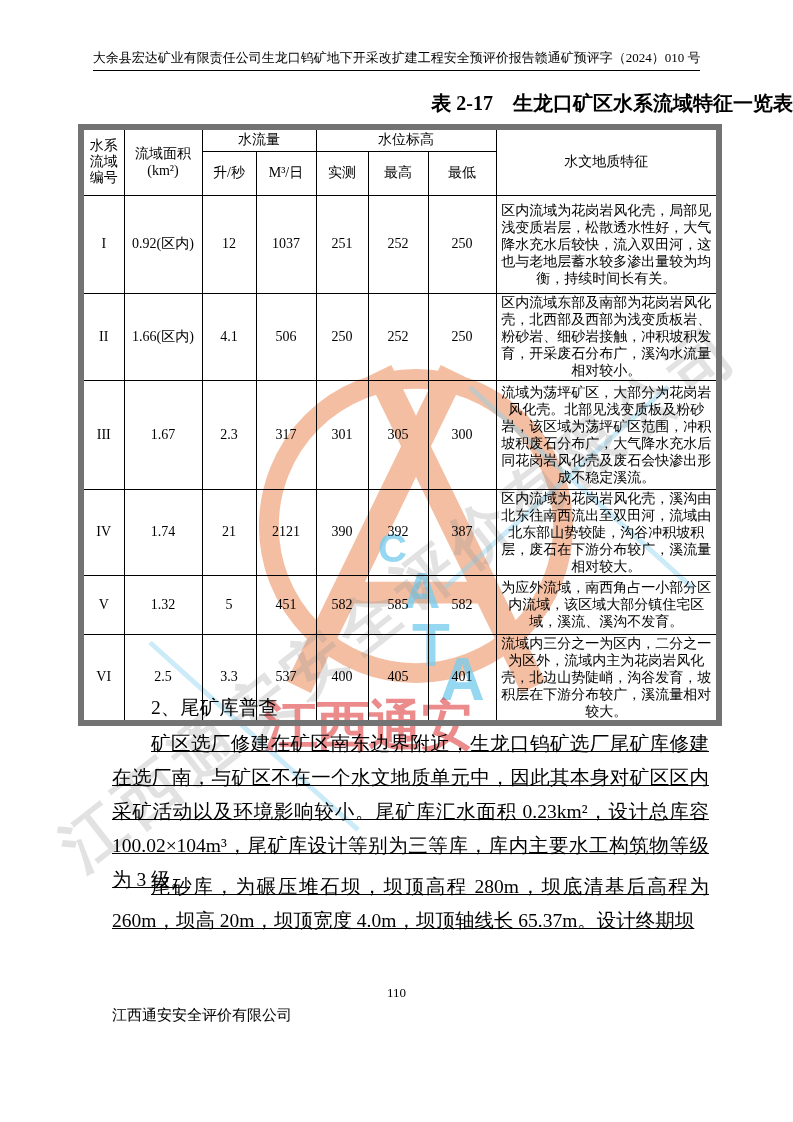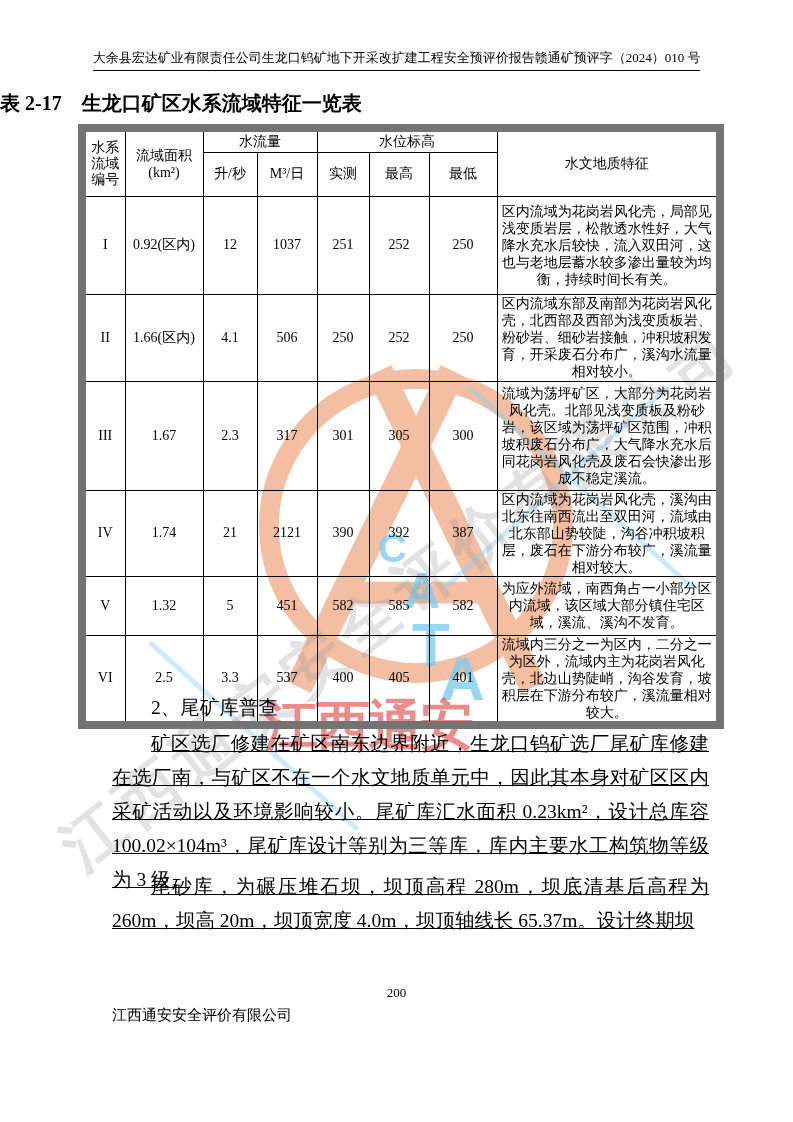--- a/index.html
+++ b/index.html
@@ -5,29 +5,29 @@
   html,body{margin:0;padding:0;background:#e8e8e8;}
   .page{position:relative;width:793px;height:1122px;background:#ffffff;margin:0 auto;
         font-family:"Liberation Serif", serif;color:#000;overflow:hidden;}
 
   
   .doc-header{position:absolute;top:48px;left:0;width:100%;text-align:center;z-index:10;}
   .doc-header span{display:inline-block;font-size:13px;letter-spacing:0;
         border-bottom:1px solid #000;padding-bottom:3px;}
 
   
-  .table-title{position:absolute;top:90px;left:0;width:100%;text-align:left;
+  .table-title{position:absolute;top:90px;left:0;width:100%;text-align:right;
         font-size:20px;font-weight:bold;z-index:10;}
 
   
   table.wtable{position:absolute;left:78px;top:124px;width:638px;border-collapse:collapse;
         table-layout:fixed;z-index:10;background:transparent;}
   table.wtable th, table.wtable td{border:1px solid #000;font-weight:normal;
         font-size:14px;text-align:center;vertical-align:middle;padding:0;overflow:hidden;}
-  table.wtable{border:8px solid #737373;}
+  table.wtable{border:6px solid #737373;}
   .col-no{width:43px;} .col-area{width:78px;} .col-lps{width:54px;} .col-m3d{width:60px;}
   .col-meas{width:52px;} .col-max{width:60px;} .col-min{width:68px;} .col-hydro{width:223px;}
   .hd1{height:24px;} .hd2{height:44px;}
   .cell-basin-hd{word-break:break-all;line-height:16px;padding:0 5px;}
   .num{font-size:15px;}
   .hydro{font-size:13px;line-height:17px;text-align:justify;text-align-last:center;
         padding:1px 4px;}
   .r1{height:98px;} .r2{height:87px;} .r3{height:109px;}
   .r4{height:73px;} .r5{height:59px;} .r6{height:72px;}
 
@@ -178,16 +178,16 @@
       <td class="num">401</td>
       <td class="hydro">流域内三分之一为区内，二分之一为区外，流域内主为花岗岩风化壳，北边山势陡峭，沟谷发育，坡积层在下游分布较广，溪流量相对较大。</td>
     </tr>
   </tbody>
     </table>
 
   <div class="section-heading">2、尾矿库普查</div>
   <div class="para para1">矿区选厂修建在矿区南东边界附近，生龙口钨矿选厂尾矿库修建在选厂南，与矿区不在一个水文地质单元中，因此其本身对矿区区内采矿活动以及环境影响较小。尾矿库汇水面积 0.23km²，设计总库容 100.02×104m³，尾矿库设计等别为三等库，库内主要水工构筑物等级为 3 级。</div>
   <div class="para para2">尾砂库，为碾压堆石坝，坝顶高程 280m，坝底清基后高程为 260m，坝高 20m，坝顶宽度 4.0m，坝顶轴线长 65.37m。设计终期坝</div>
 
-  <div class="page-number">200</div>
+  <div class="page-number">110</div>
   <div class="footer-company">江西通安安全评价有限公司</div>
 
 </div>
 
 </body></html>

